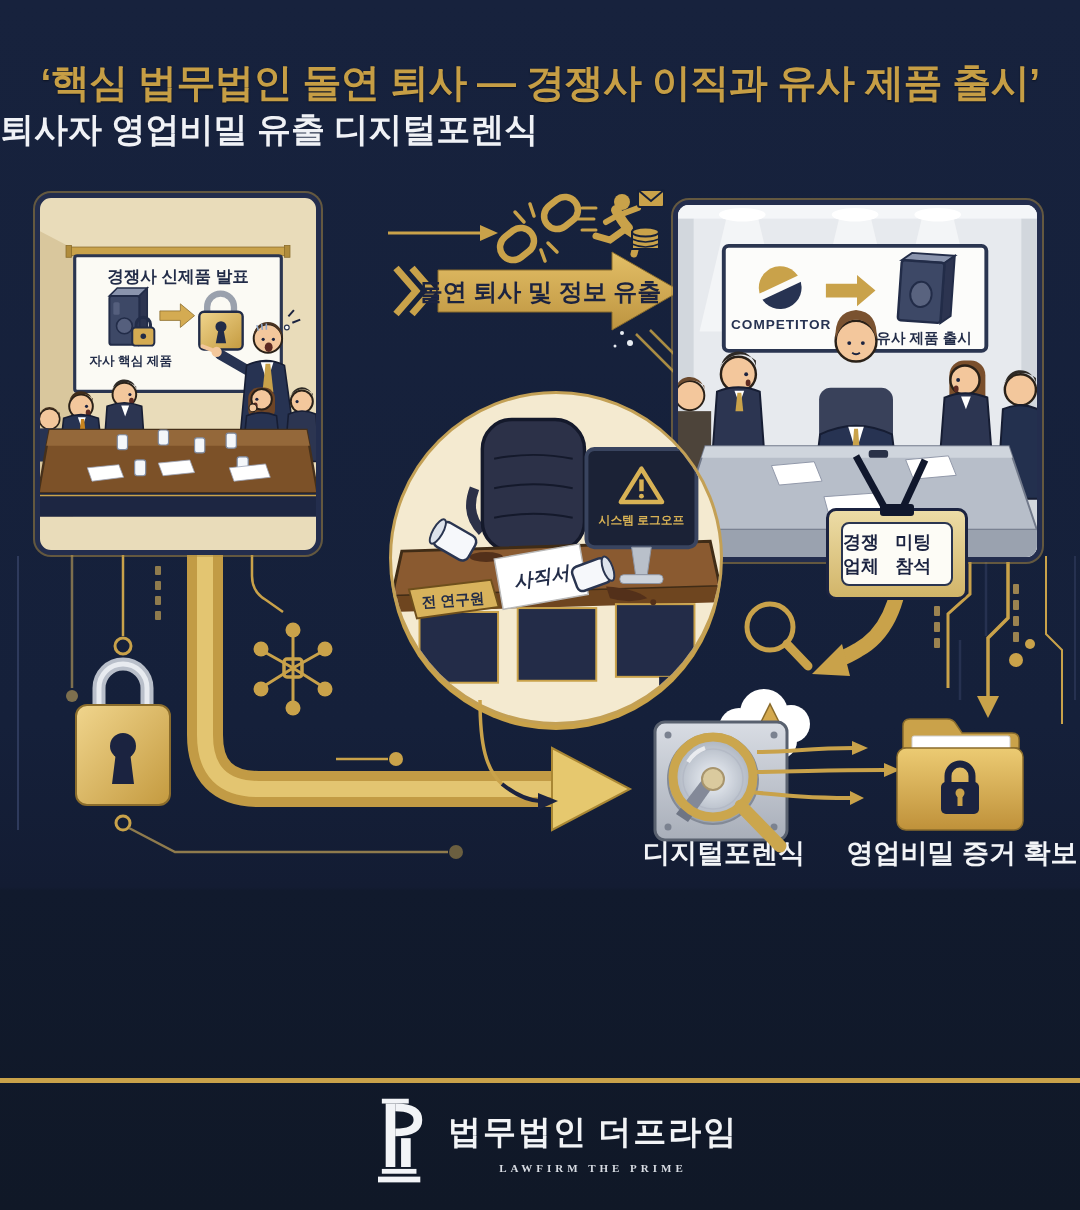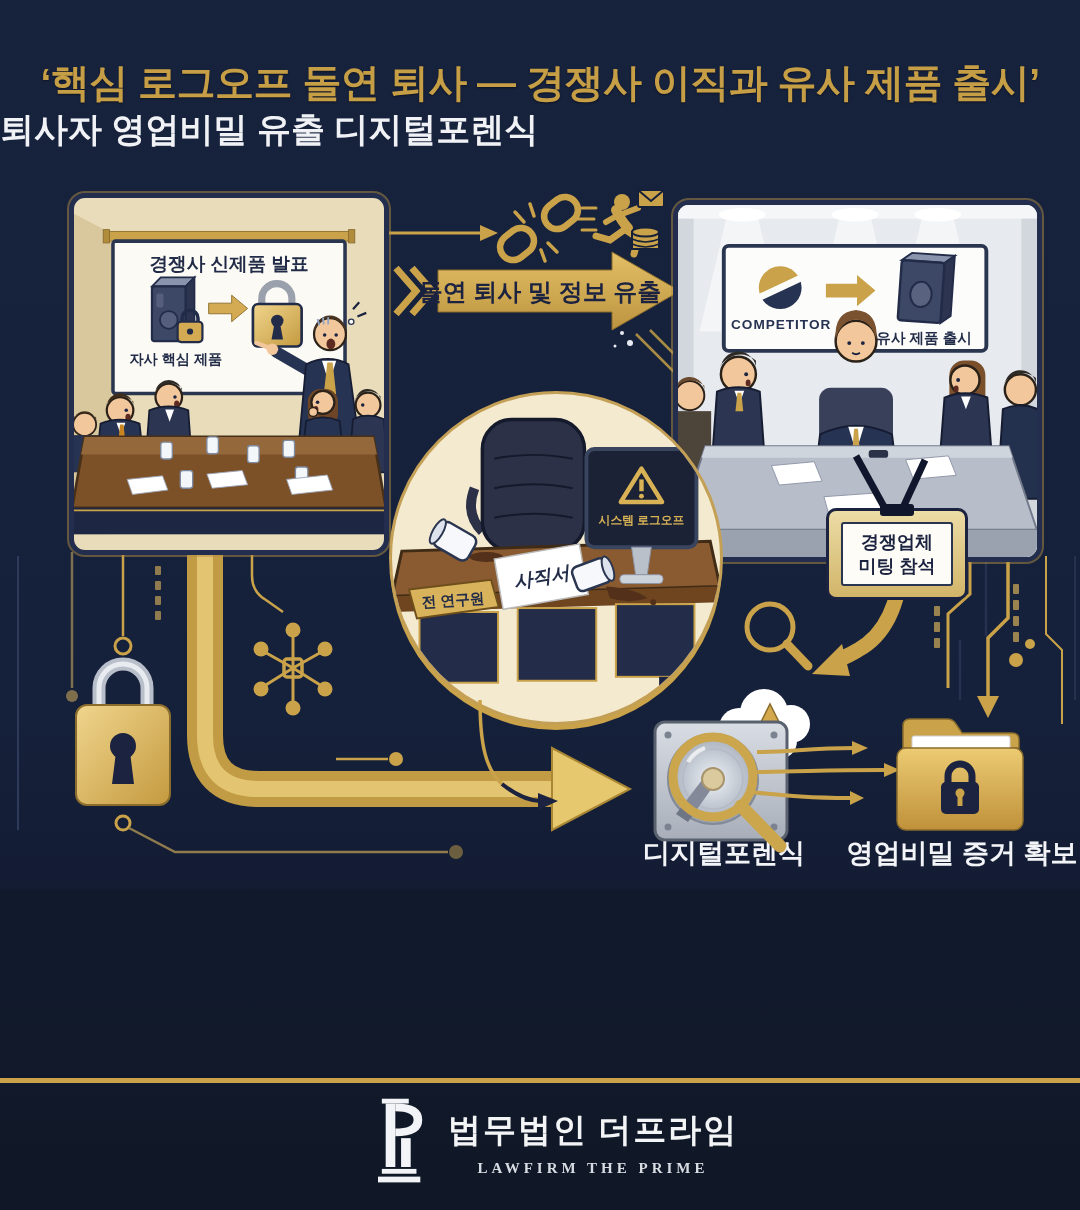--- a/index.html
+++ b/index.html
@@ -14,44 +14,44 @@
   .title1 { position:absolute; top:56px; left:0; width:100%; text-align:center;
     font-size:39px; font-weight:bold; color:#c69e45; letter-spacing:-0.5px; z-index:6;
     text-shadow:0 1px 2px rgba(0,0,0,.45); }
   .title2 { position:absolute; top:107px; left:0; width:100%; text-align:left;
     font-size:34px; font-weight:bold; color:#f0f2f6; z-index:6; }
   
   .decor { position:absolute; inset:0; z-index:1; }
   .decor-top { position:absolute; inset:0; z-index:4; pointer-events:none; }
   .panel { position:absolute; z-index:2; border:5px solid #232d4d; border-radius:16px;
     overflow:hidden; box-shadow:0 0 0 2px rgba(178,144,68,.5); }
-  #left-panel  { left:35px;  top:193px; width:320px; height:362px; background:#e9dcba;margin-left:34px; }
+  #left-panel  { left:35px;  top:193px; width:286px; height:362px; background:#e9dcba; }
   #right-panel { left:673px; top:200px; width:369px; height:362px; background:#e7eaee; }
   .panel svg { display:block; width:100%; height:100%; }
   #desk-circle { position:absolute; left:389px; top:391px; width:334px; height:334px;
     z-index:3; border-radius:50%; background:#f4ead0; border:3px solid #c3a055;
     box-shadow:0 6px 0 -1px #c9a24a; overflow:hidden;text-align:right; }
   #desk-circle svg { display:block; width:100%; height:100%; }
   
   #meeting-badge { position:absolute; left:826px; top:508px; width:142px; height:92px; z-index:5;
     background:linear-gradient(180deg,#ecdca6,#d2b569); border:3px solid #1b2340; border-radius:10px;
     display:flex; align-items:center; justify-content:center; }
   #meeting-badge .clip { position:absolute; top:-7px; left:50%; transform:translateX(-50%);
     width:34px; height:12px; background:#10172c; border-radius:3px; }
-  #meeting-badge .card { background:#fdfcf6; border:2px solid #2a3550; border-radius:3px;
-    width:112px; height:64px; display:flex; flex-direction:column; align-items:center;
+  #meeting-badge .card { background:#fdfcf6; border:2px solid #2a3550; border-radius:8px;
+    width:112px; height:64px; display:flex; flex-direction:row; align-items:center;
     justify-content:center; font-size:18px; font-weight:bold; color:#1b2340; line-height:1.35; }
   
   #divider { position:absolute; left:0; top:1078px; width:100%; height:5px; background:#c9a24a; z-index:6; }
   #footer { position:absolute; left:0; top:1098px; width:100%; display:flex; z-index:6;
     justify-content:center; align-items:center; gap:20px;padding-left:36px; }
   #footer .names { text-align:center; }
   .firm-ko { font-family:"Liberation Serif","DejaVu Serif",serif; font-size:33px; font-weight:600;
     color:#f2f4f6; letter-spacing:2px; }
-  .firm-en { font-family:"Liberation Serif","DejaVu Serif",serif; font-size:15px; font-weight:bold;
+  .firm-en { font-family:"Liberation Serif","DejaVu Serif",serif; font-size:11px; font-weight:bold;
     color:#d8dce3; letter-spacing:4px; margin-top:7px; }
 </style>
 </head>
 <body>
 
 <div id="poster">
 
   <svg class="decor" viewBox="0 0 1080 1210">
     <defs>
       <linearGradient id="gBanner" x1="0" y1="0" x2="0" y2="1">
@@ -244,21 +244,21 @@
       <path d="M948 784 V 776 A 12 12 0 0 1 972 776 V 784" fill="none" stroke="#1b2340" stroke-width="7"></path>
       <rect x="941" y="782" width="38" height="32" rx="5" fill="#1b2340"></rect>
       <circle cx="960" cy="793" r="4.5" fill="#caa24a"></circle>
         <rect x="957.5" y="795" width="5" height="11" fill="#caa24a"></rect>
     </g>
 
     <text x="724" y="862" text-anchor="middle" font-size="27" font-weight="bold" fill="#f2f4f7">디지털포렌식</text>
     <text x="962" y="862" text-anchor="middle" font-size="27" font-weight="bold" fill="#f2f4f7">영업비밀 증거 확보</text>
   </svg>
 
-  <div class="title1">‘핵심 로그오프 돌연 퇴사 — 경쟁사 이직과 유사 제품 출시’</div>
+  <div class="title1">‘핵심 법무법인 돌연 퇴사 — 경쟁사 이직과 유사 제품 출시’</div>
   <div class="title2">퇴사자 영업비밀 유출 디지털포렌식</div>
 
   <div id="left-panel" class="panel">
     <svg viewBox="0 0 350 362">
       <rect x="0" y="0" width="350" height="362" fill="#e9dcba"></rect>
       <polygon points="0,0 42,22 42,362 0,362" fill="#d9c79d"></polygon>
 
       <g>
         <rect x="36" y="20" width="278" height="11" fill="#c9a24a" stroke="#8a6c2c"></rect>
         <rect x="33" y="18" width="7" height="15" fill="#b08c3c" stroke="#8a6c2c"></rect>

